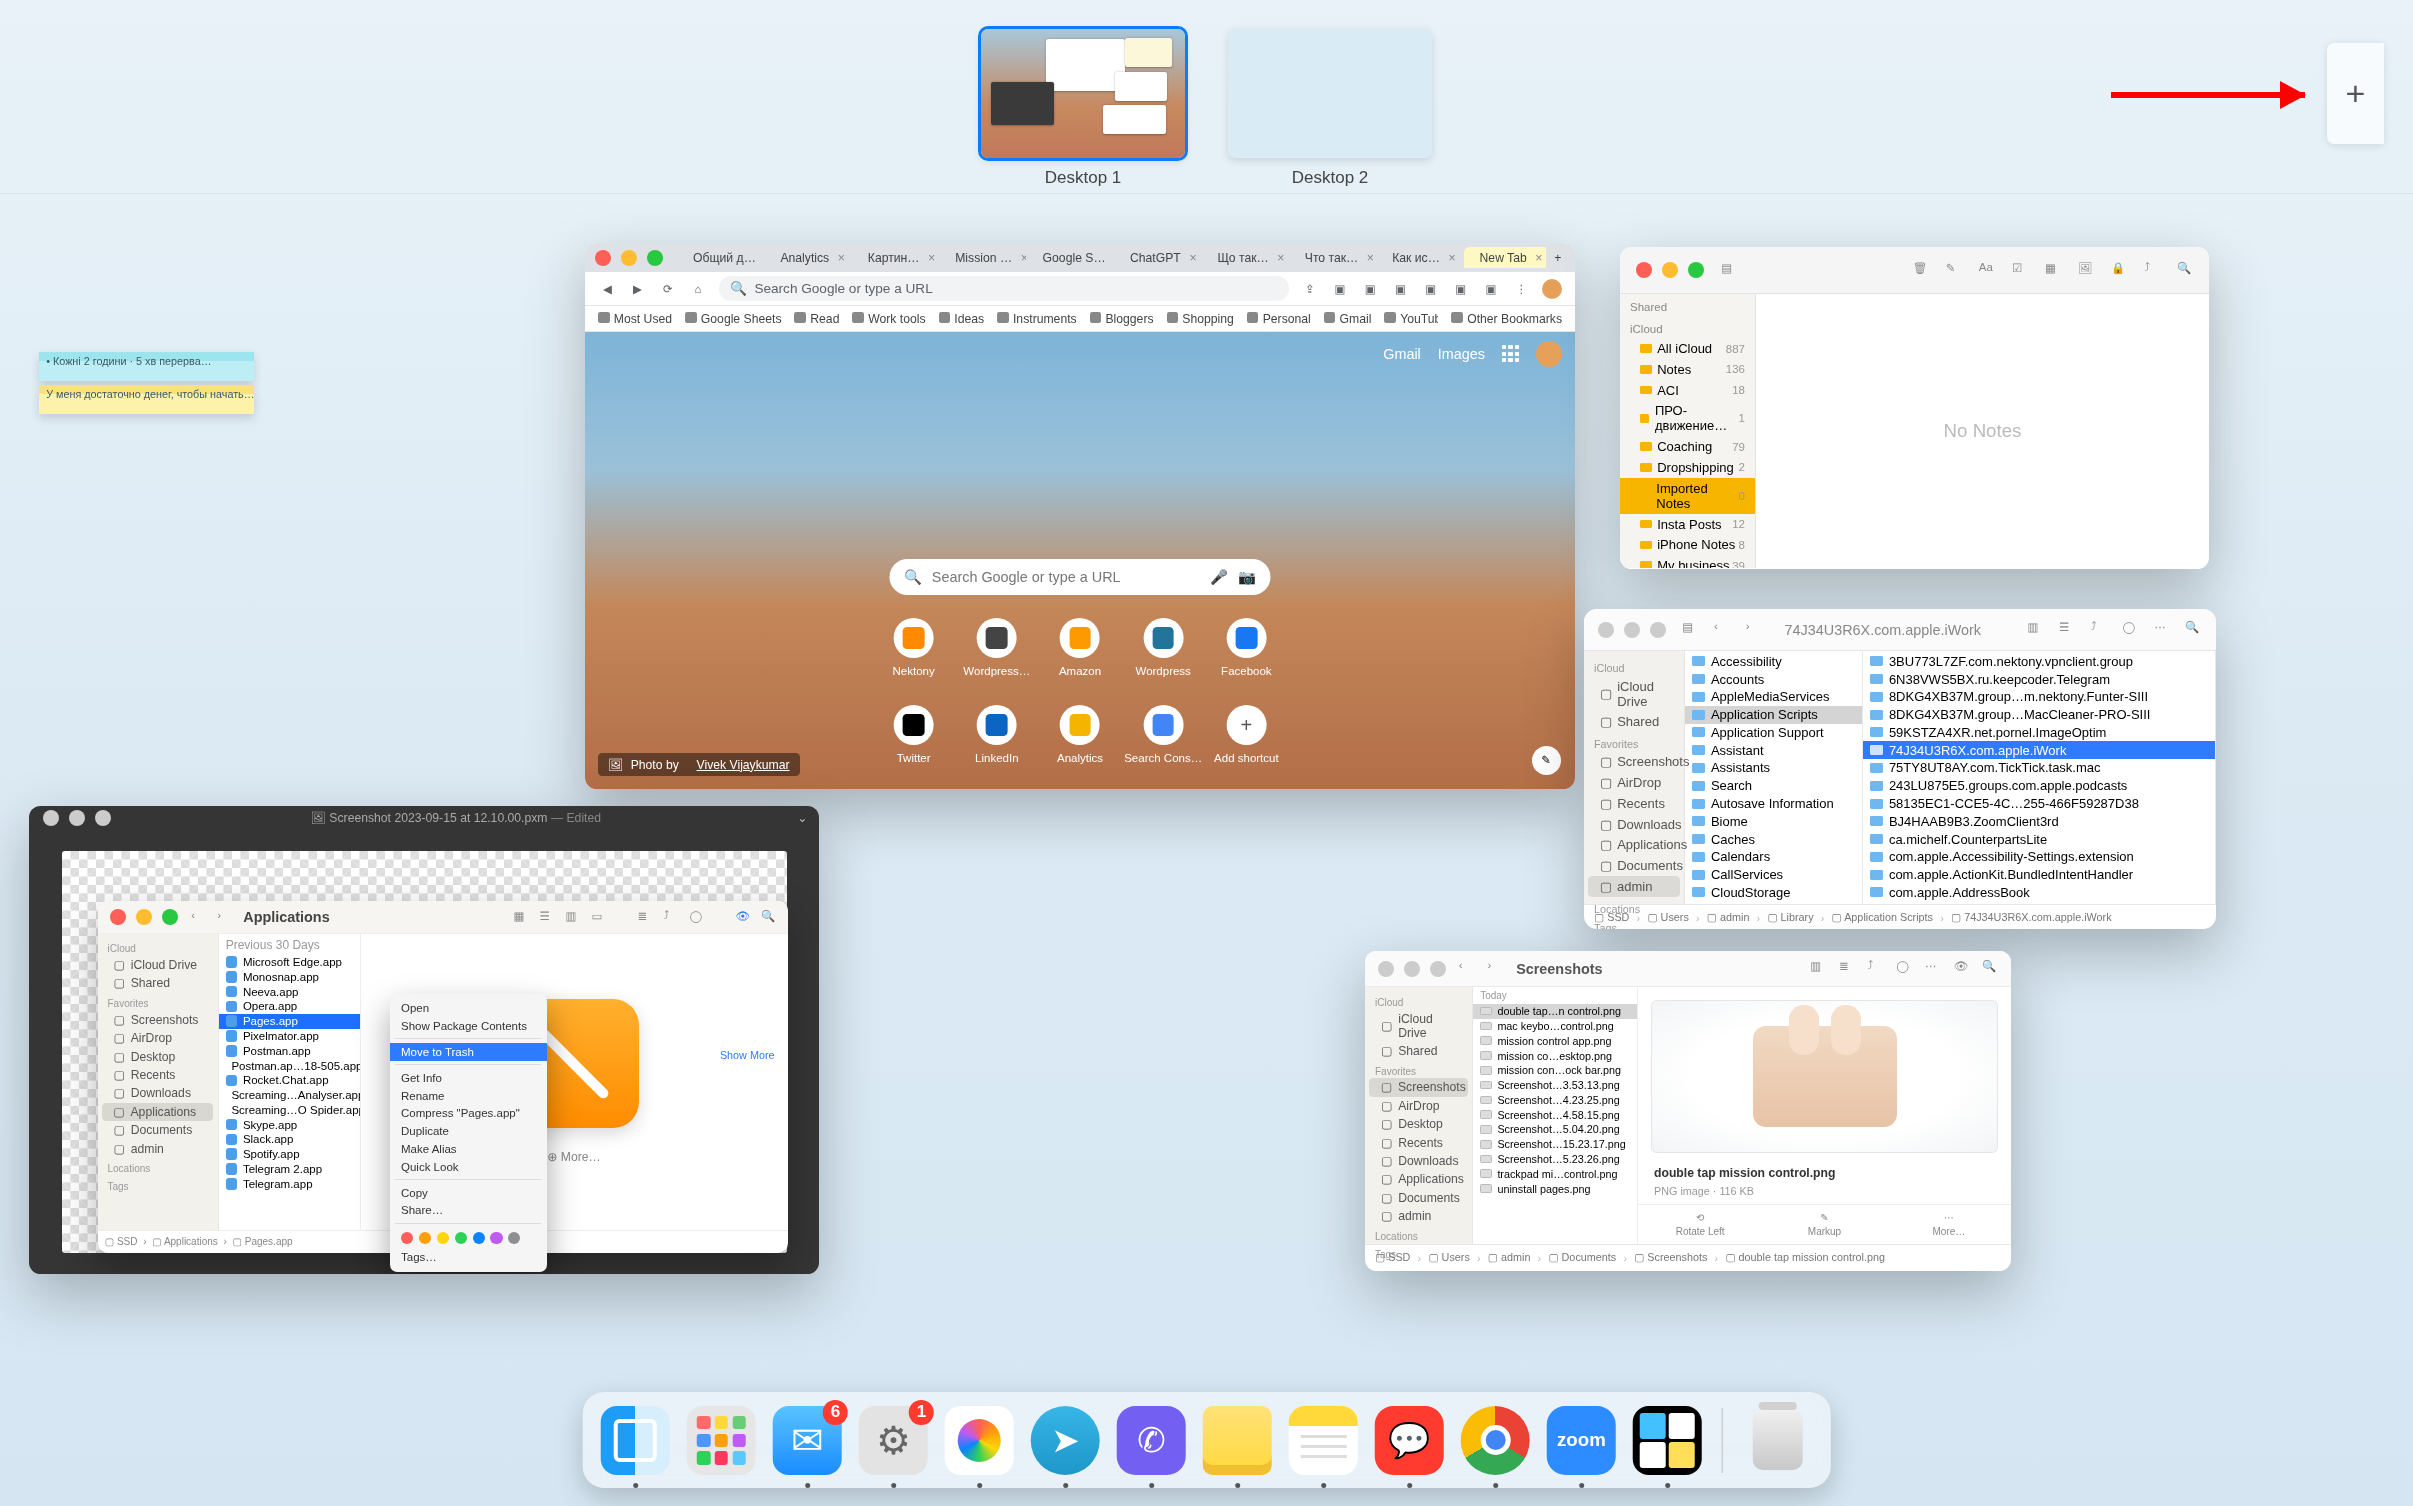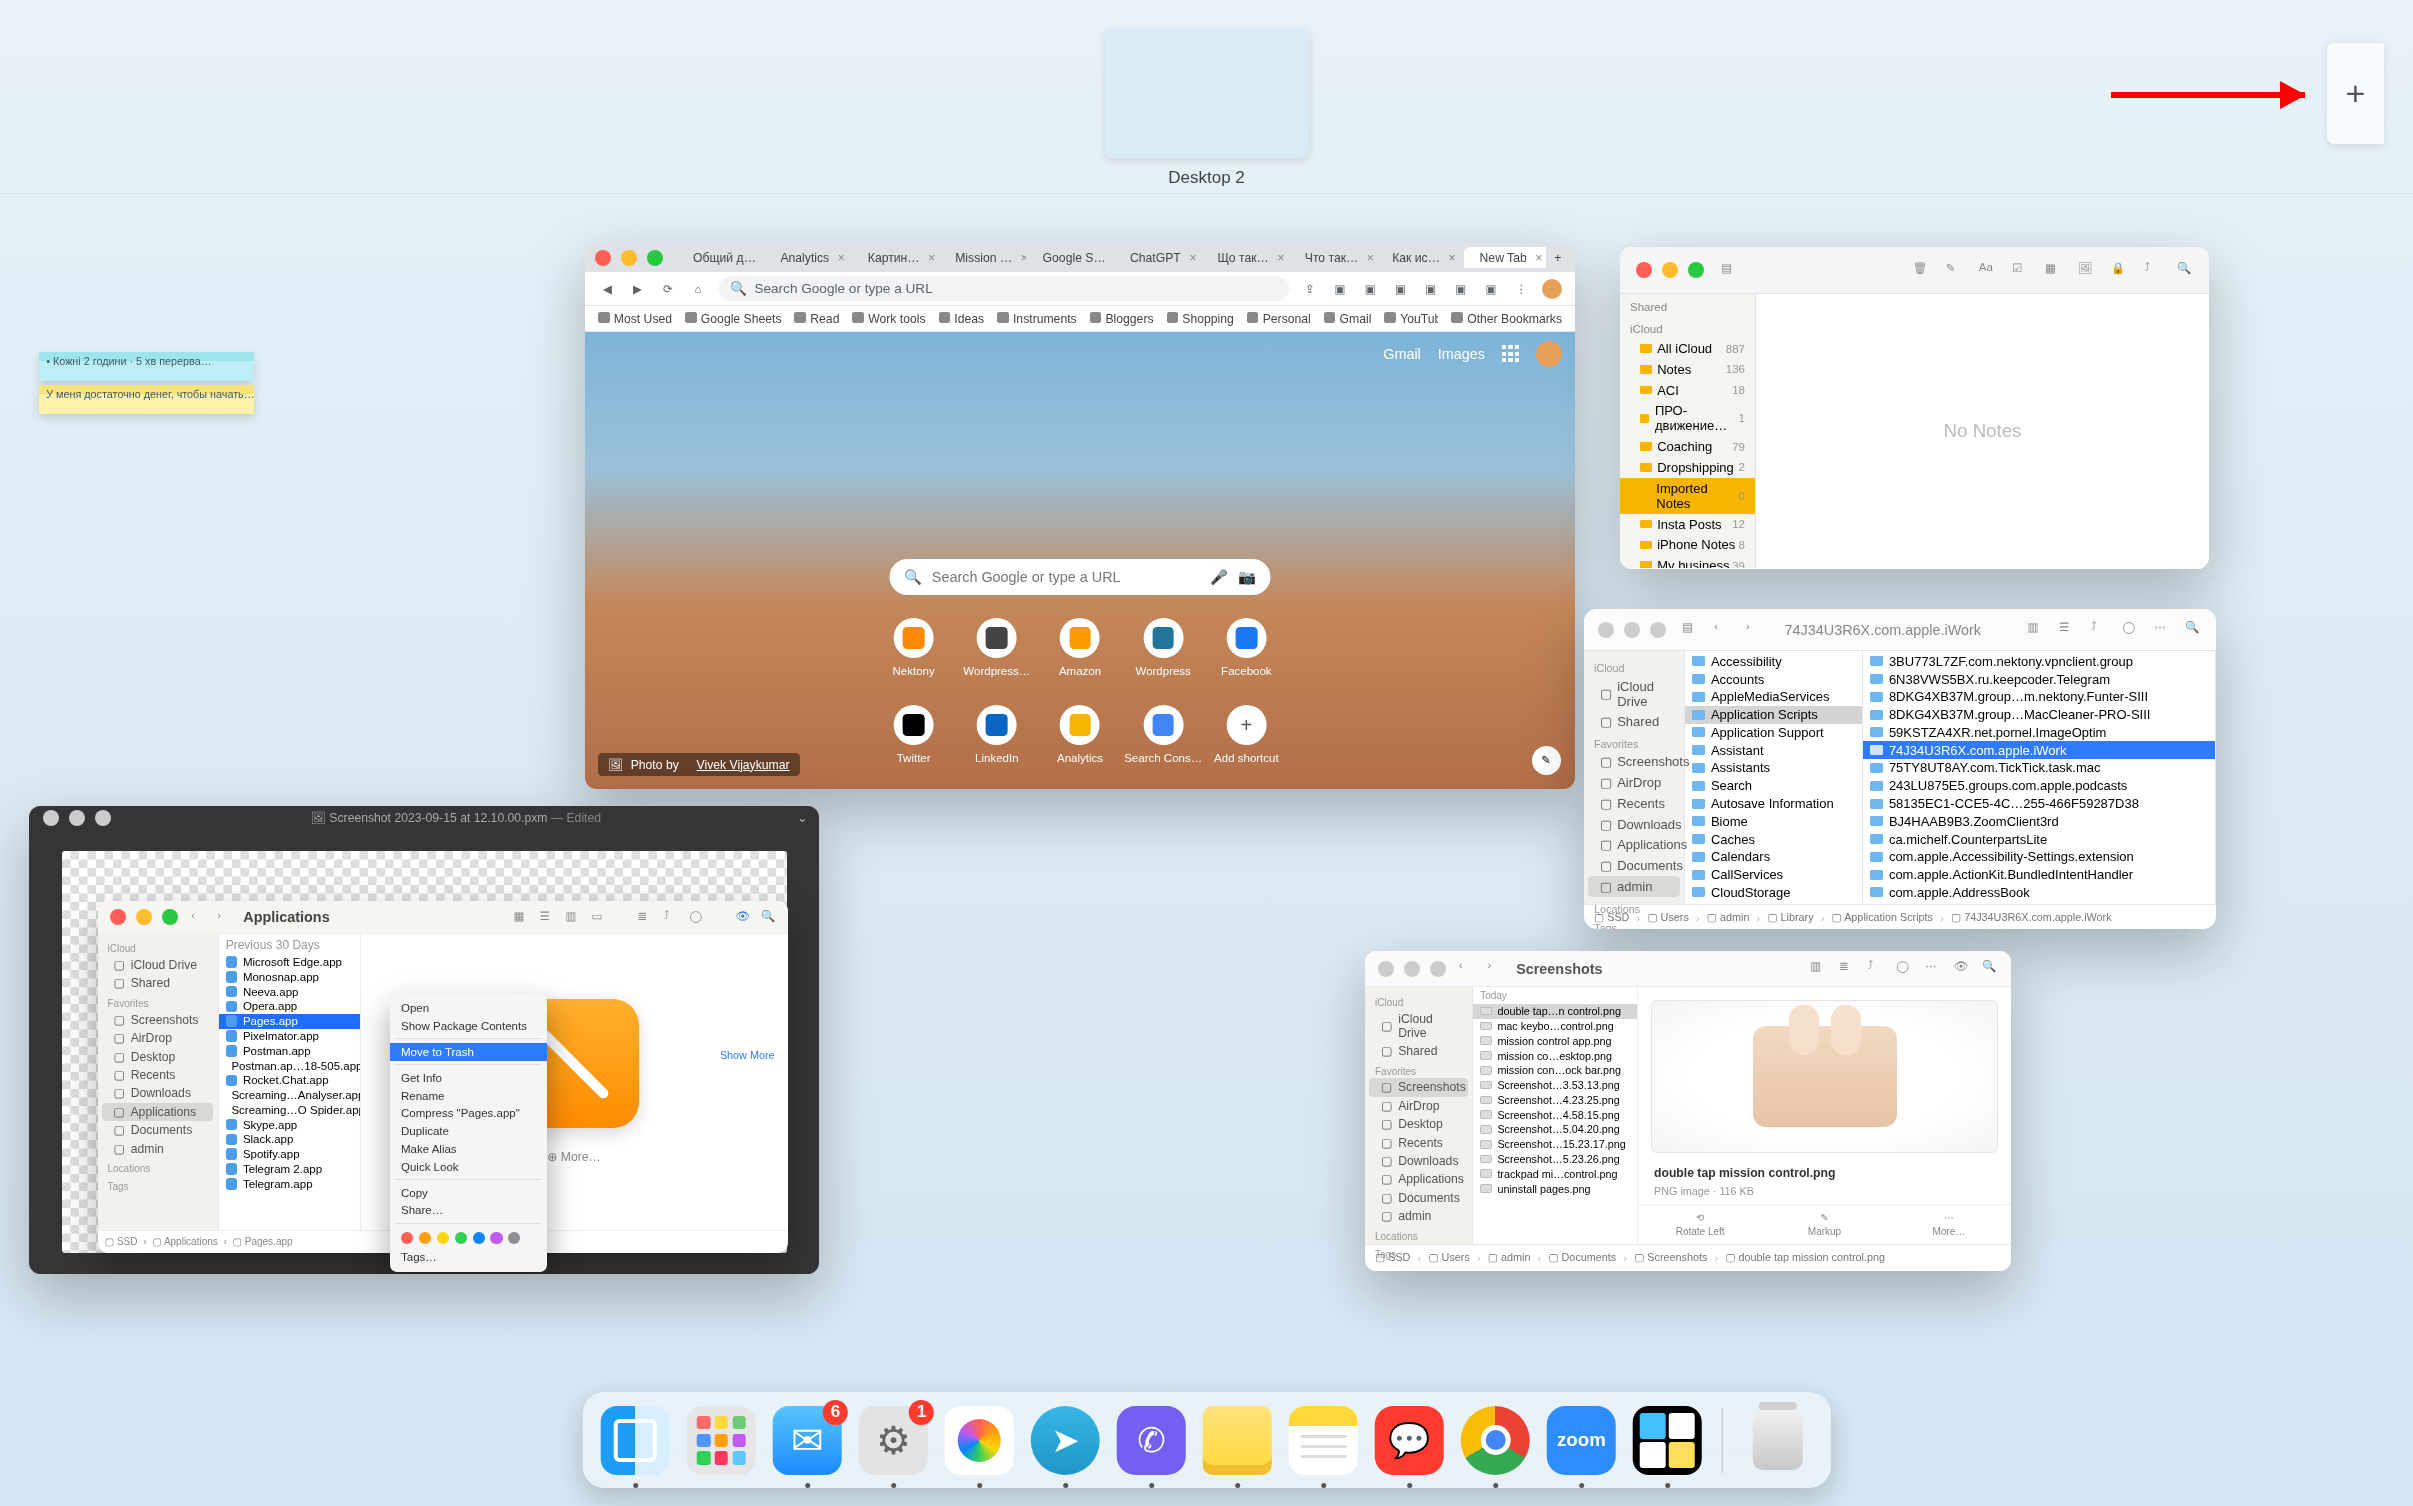--- a/index.html
+++ b/index.html
@@ -26,21 +26,21 @@
   .dot { width:16px; height:16px; border-radius:50%; }
   .dot.red{background:#ff5f57;} .dot.yellow{background:#febc2e;} .dot.green{background:#28c840;}
   .dot.dim{background:#ccc;}
 
   
   .chrome { left: 585px; top: 243px; width: 990px; height: 546px; }
   .chrome-tabs { height: 29px; background: #dee1e6; display:flex; align-items:center; padding:0 7.2px; gap:1.4px; }
   .chrome-tabs .traffic { margin-right:10px;}
   .ctab { flex:0 0 auto; height:21.5px; padding:0 10px; display:flex; align-items:center; gap:5.7px; font-size:12.2px; color:#444; background:#dee1e6; border-radius:5.7px 5.7px 0 0; max-width:86px; overflow:hidden; white-space:nowrap;}
   .ctab .fav { width:11.5px; height:11.5px; border-radius:2.2px; background:#888; }
-  .ctab.active { background:#ffffff; }
+  .ctab.active { background:#fef9c3; }
   .chrome-toolbar { height:34px; background:#fff; display:flex; align-items:center; gap:11.5px; padding:0 13px; border-bottom:0.7px solid #e5e5e5; }
   .chrome-toolbar .ticon { width:18.7px; height:18.7px; color:#5f6368; display:flex; align-items:center; justify-content:center;}
   .omnibox { flex:1; height:24.4px; background:#f1f3f4; border-radius:12.2px; display:flex; align-items:center; padding:0 11.5px; gap:7.2px; color:#5f6368; font-size:13.6px; }
   .chrome-bookmarks { height:26px; background:#fff; display:flex; align-items:center; gap:13px; padding:0 13px; font-size:12.2px; color:#444; border-bottom:0.7px solid #e5e5e5;}
   .bm { display:flex; gap:4.3px; white-space:nowrap;}
   .bm .fav{width:11.5px;height:11.5px;border-radius:2.2px;background:#888;}
   .chrome-ntp { position:relative; width:100%; height:457px; background: linear-gradient(180deg,#7db4d8 0%, #9bc1d9 30%, #c48759 60%, #b26e48 100%);}
   .ntp-overlay { position:absolute; inset:0; background: radial-gradient(ellipse at 50% 40%, rgba(255,255,255,0) 0%, rgba(0,0,0,0) 50%);}
   .ntp-header { position:absolute; top:8.6px; right:13px; display:flex; align-items:center; gap:17px; color:#fff; font-size:14.4px;}
   .ntp-avatar { width:26px;height:26px;border-radius:50%;background:#e7a05a;}
@@ -172,20 +172,31 @@
   .dock .dsep{width:1.4px;height:65px;background:rgba(0,0,0,.2);margin:0 2.9px;}
   .dicon{width:69px;height:69px;border-radius:16px;position:relative;display:flex;align-items:center;justify-content:center;font-size:34px;color:#fff;}
   .dicon .dotind{position:absolute;bottom:-13px;left:50%;transform:translateX(-50%);width:5px;height:5px;border-radius:50%;background:#555;}
   .badge{position:absolute;top:-5.7px;right:-5.7px;min-width:24.4px;height:24.4px;border-radius:12.2px;background:#ff3b30;color:#fff;font-size:17px;display:flex;align-items:center;justify-content:center;padding:0 4.3px;font-weight:600;}
 </style>
 </head>
 <body>
 
 <div class="spaces-bar">
   <div class="space-thumb">
+    <div class="space-img active">
+      <div class="space-mini-desktop"></div>
+      <div class="space-mini-win" style="left:65px;top:10px;width:79px;height:52px;"></div>
+      <div class="space-mini-win" style="left:144px;top:8.6px;width:47px;height:29px;background:#fdf7da;"></div>
+      <div class="space-mini-win" style="left:10px;top:53px;width:63px;height:43px;background:#3a3a3a;"></div>
+      <div class="space-mini-win" style="left:134px;top:43px;width:52px;height:29px;"></div>
+      <div class="space-mini-win" style="left:122px;top:76px;width:63px;height:29px;"></div>
+    </div>
+    <div class="space-label">Desktop 1</div>
+  </div>
+  <div class="space-thumb">
     <div class="space-img empty"></div>
     <div class="space-label">Desktop 2</div>
   </div>
 </div>
 <div class="arrow"></div>
 <div class="add-space">
   <span>+</span>
 </div>
 
 <div class="sticky blue">

